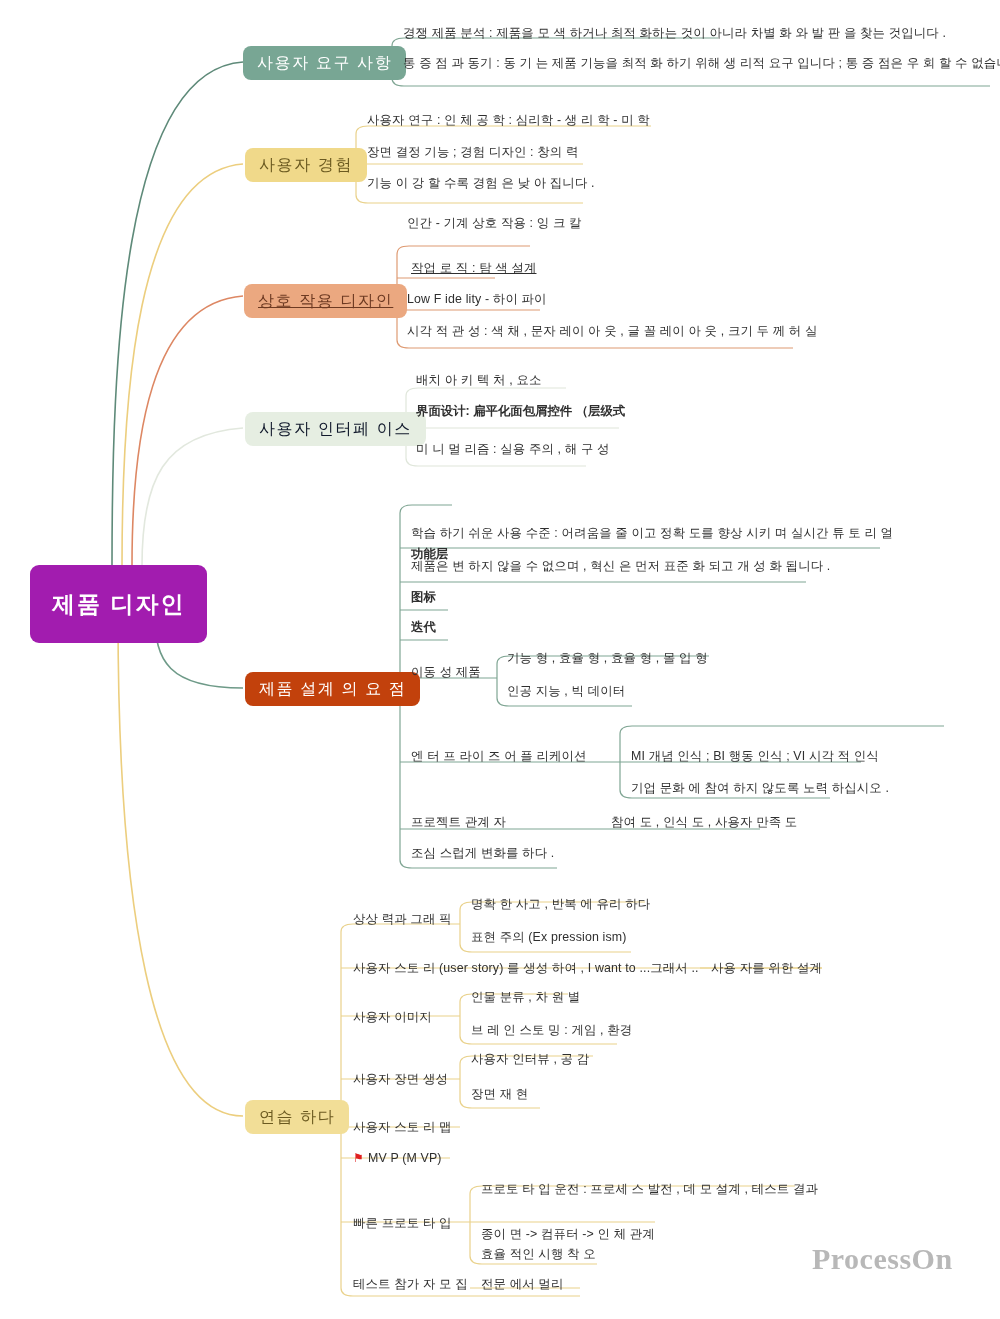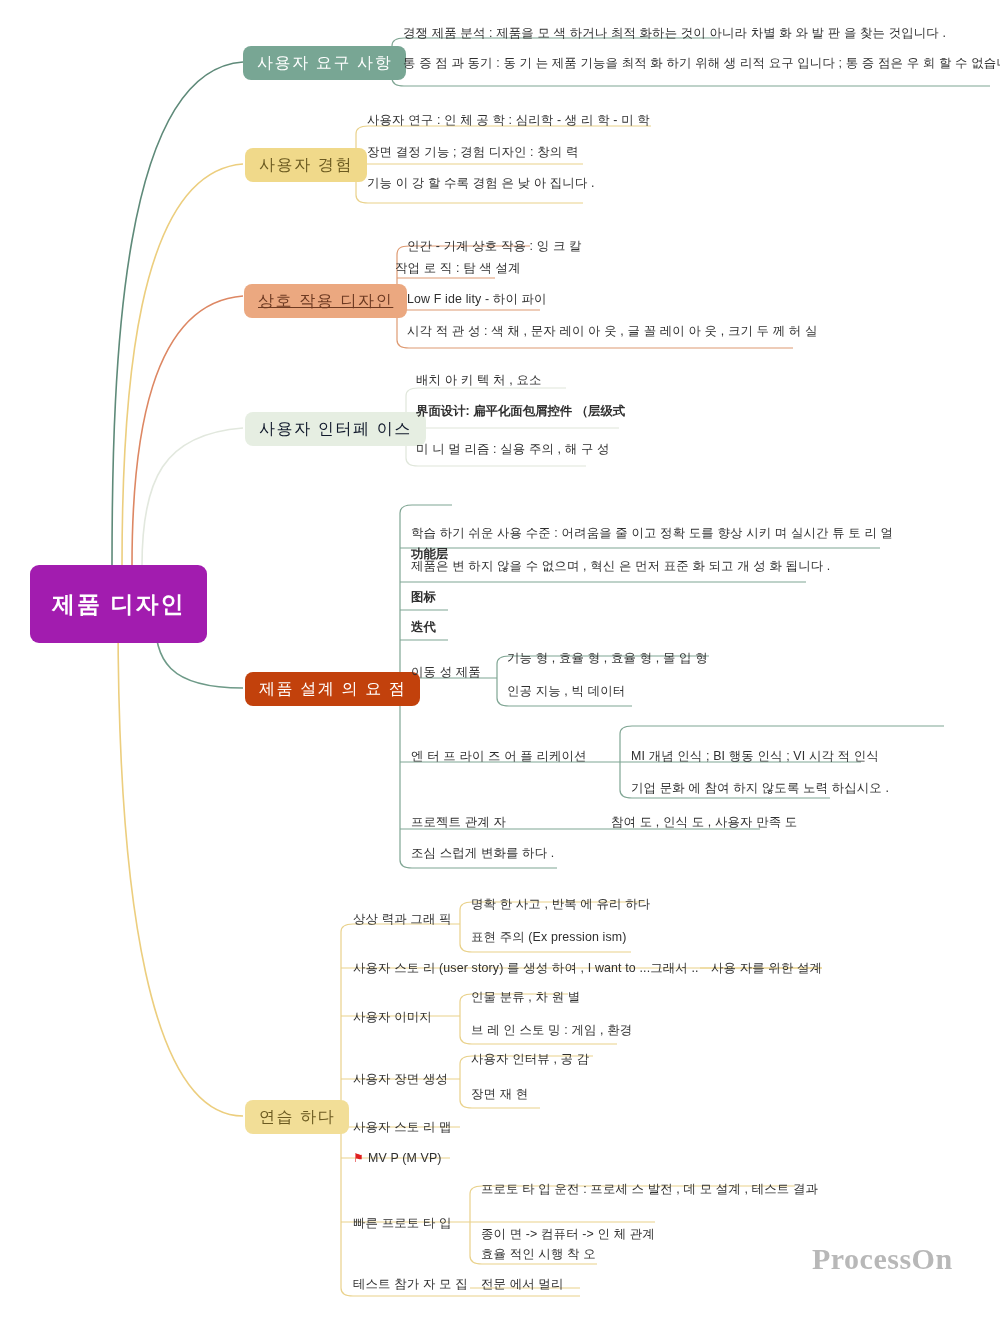--- a/index.html
+++ b/index.html
@@ -221,22 +221,22 @@
   <div class="node branch green-dark" style="left:243px; top:46px;">사용자 요구 사항</div>
   <div class="node leaf" style="left:400px; top:24px;">경쟁 제품 분석 : 제품을 모 색 하거나 최적 화하는 것이 아니라 차별 화 와 발 판 을 찾는 것입니다 .</div>
   <div class="node leaf" style="left:400px; top:54px;">통 증 점 과 동기 : 동 기 는 제품 기능을 최적 화 하기 위해 생 리적 요구 입니다 ; 통 증 점은 우 회 할 수 없습니다 .</div>
 
   <div class="node branch yellow" style="left:245px; top:148px;">사용자 경험</div>
   <div class="node leaf" style="left:364px; top:111px;">사용자 연구 : 인 체 공 학 : 심리학 - 생 리 학 - 미 학</div>
   <div class="node leaf" style="left:364px; top:143px;">장면 결정 기능 ; 경험 디자인 : 창의 력</div>
   <div class="node leaf" style="left:364px; top:174px;">기능 이 강 할 수록 경험 은 낮 아 집니다 .</div>
 
   <div class="node branch orange" style="left:244px; top:284px;text-decoration:underline;">상호 작용 디자인</div>
-  <div class="node leaf" style="left:404px; top:237px;">인간 - 기계 상호 작용 : 잉 크 칼</div>
-  <div class="node leaf" style="left:392px; top:259px;">작업 로 직 : 탐 색 설계</div>
+  <div class="node leaf" style="left:404px; top:214px;">인간 - 기계 상호 작용 : 잉 크 칼</div>
+  <div class="node leaf" style="left:408px; top:259px;text-decoration:underline;">작업 로 직 : 탐 색 설계</div>
   <div class="node leaf" style="left:404px; top:290px;">Low F ide lity - 하이 파이</div>
   <div class="node leaf" style="left:404px; top:322px;">시각 적 관 성 : 색 채 , 문자 레이 아 웃 , 글 꼴 레이 아 웃 , 크기 두 께 허 실</div>
 
   <div class="node branch greenpale" style="left:245px; top:412px;">사용자 인터페 이스</div>
   <div class="node leaf" style="left:413px; top:371px;">배치 아 키 텍 처 , 요소</div>
   <div class="node leaf cn" style="left:413px; top:402px;">界面设计:  扁平化面包屑控件 （层级式</div>
   <div class="node leaf" style="left:413px; top:440px;">미 니 멀 리즘 : 실용 주의 , 해 구 성</div>
 
   <div class="node branch green-dark2" style="left:245px; top:672px;">제품 설계 의 요 점</div>
 

